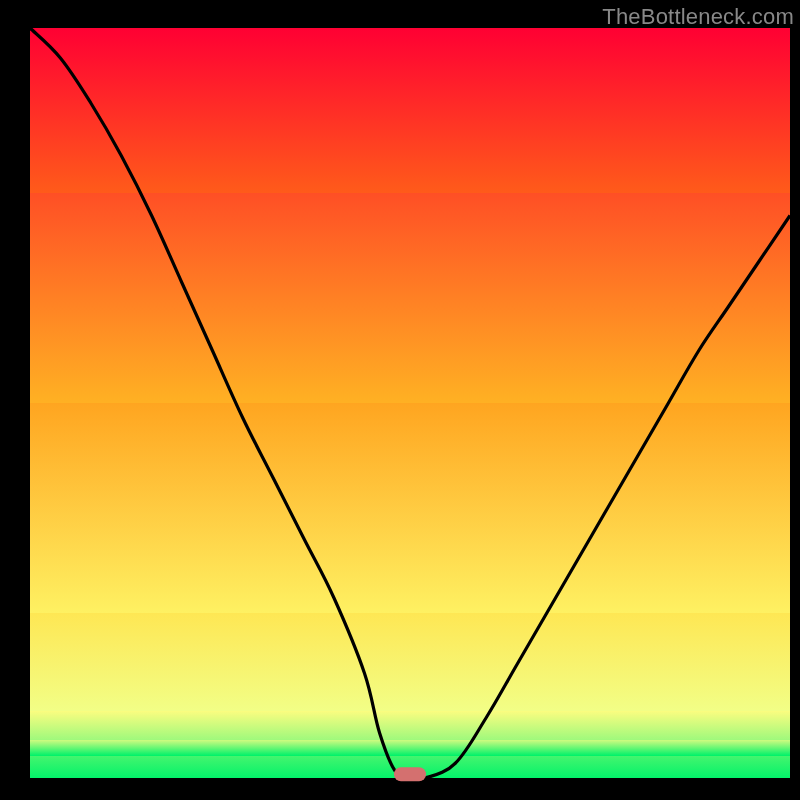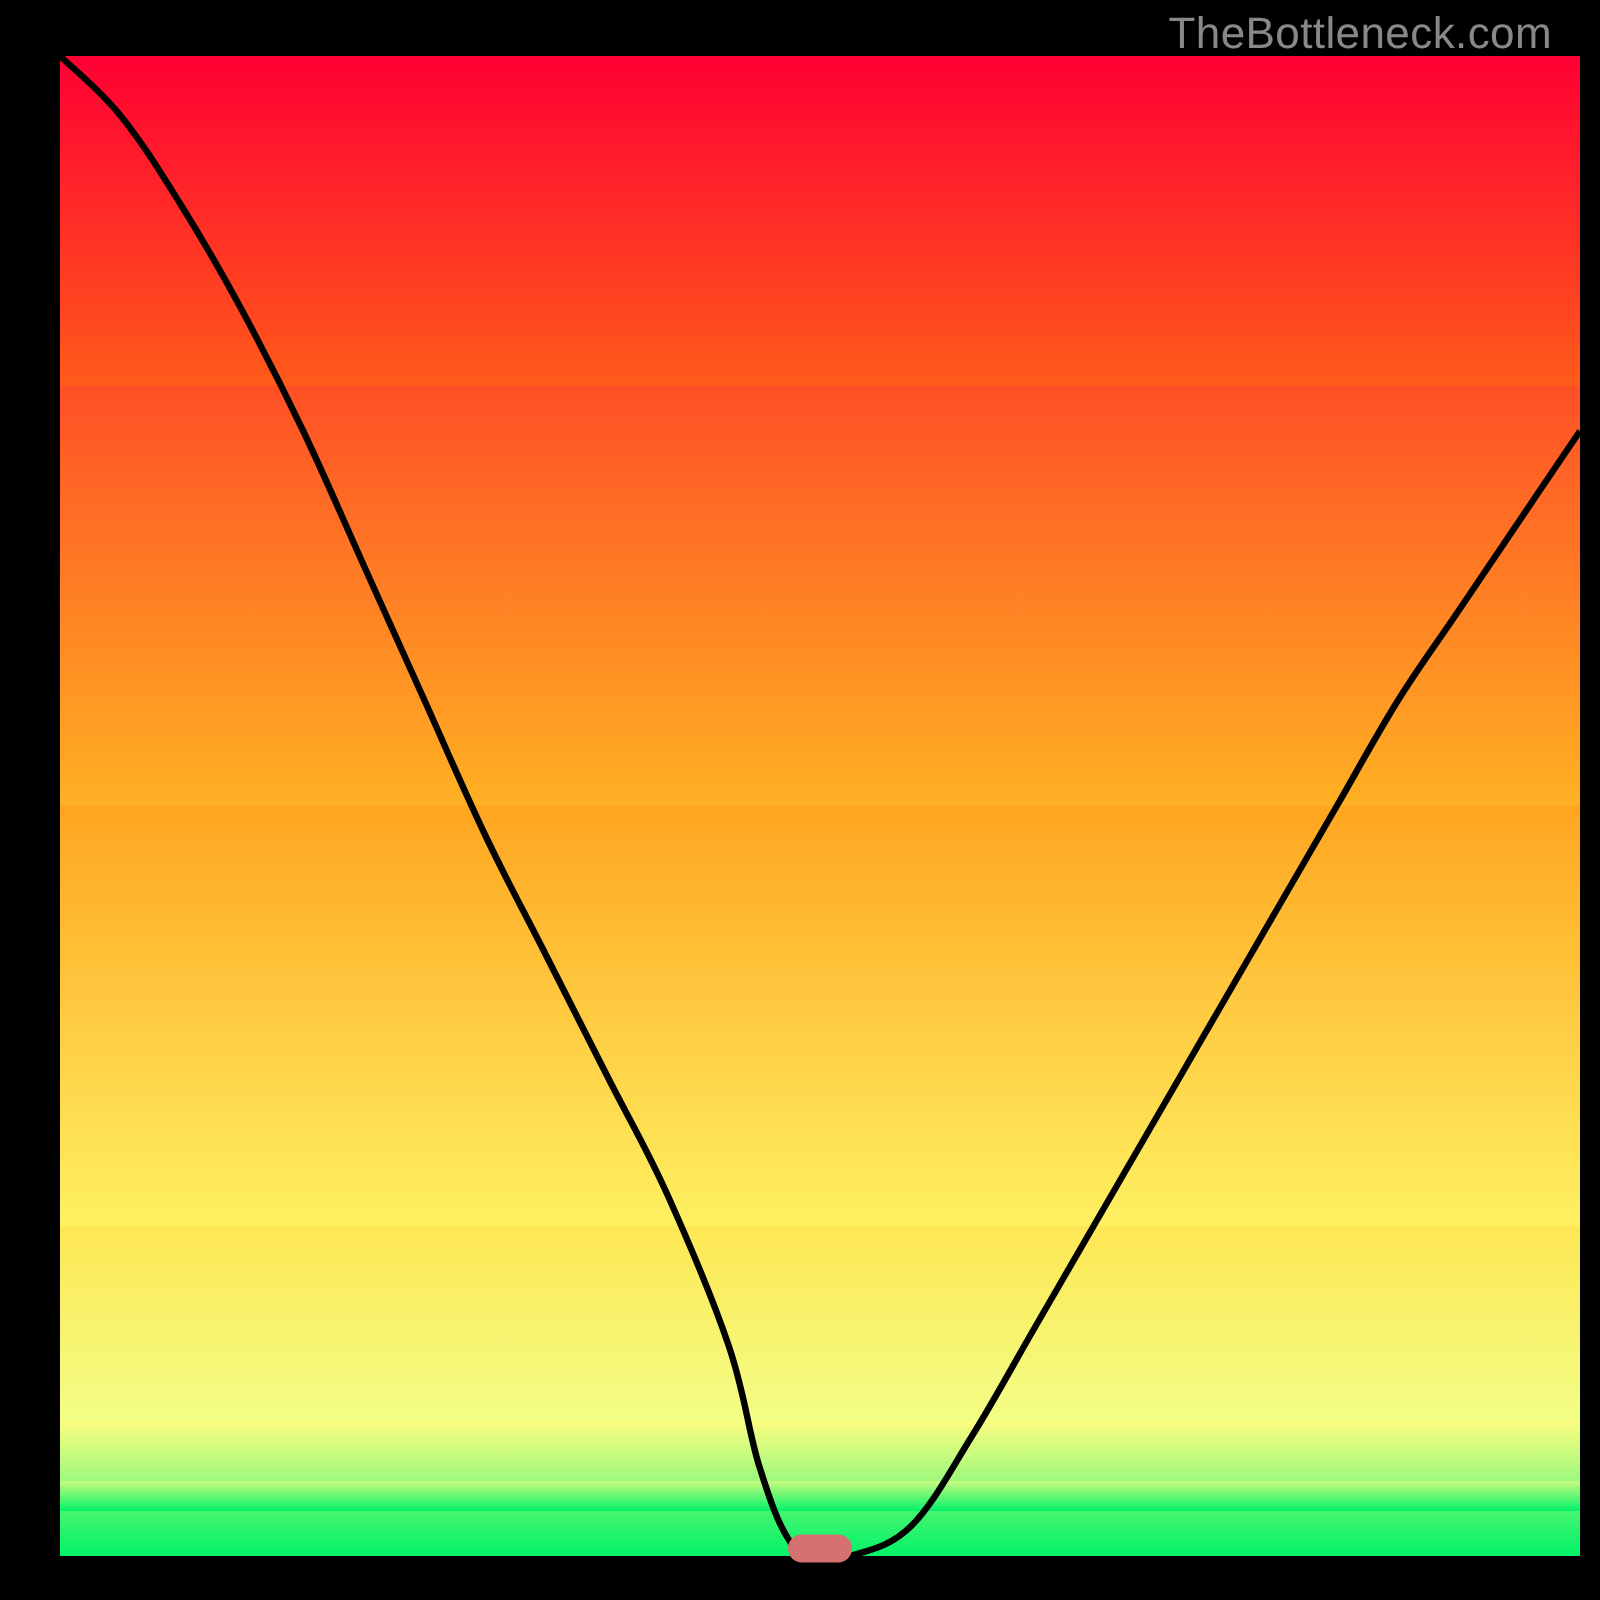--- a/index.html
+++ b/index.html
@@ -13,21 +13,21 @@
   }
   .frame {
     position: relative;
     width: 800px;
     height: 800px;
     background: #000;
   }
   .attribution {
     position: absolute;
     top: 4px;
-    right: 24px;
+    right: 6px;
     color: #888;
     font-size: 22px;
     letter-spacing: 0.2px;
     z-index: 5;
   }
   svg.chart {
     position: absolute;
     top: 0;
     left: 0;
     width: 800px;

